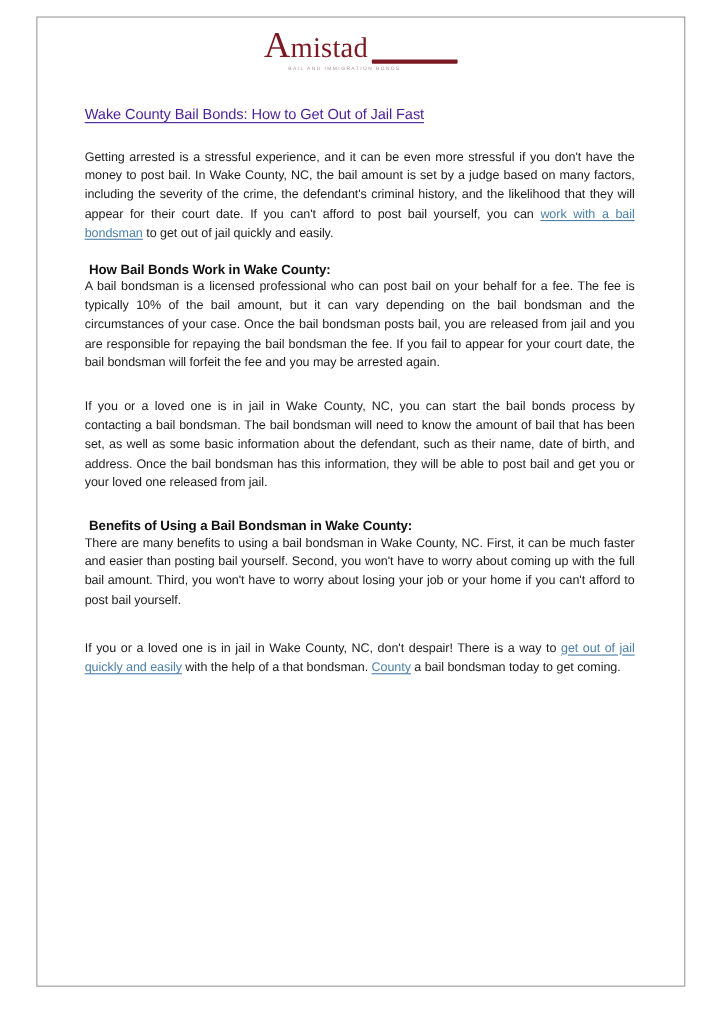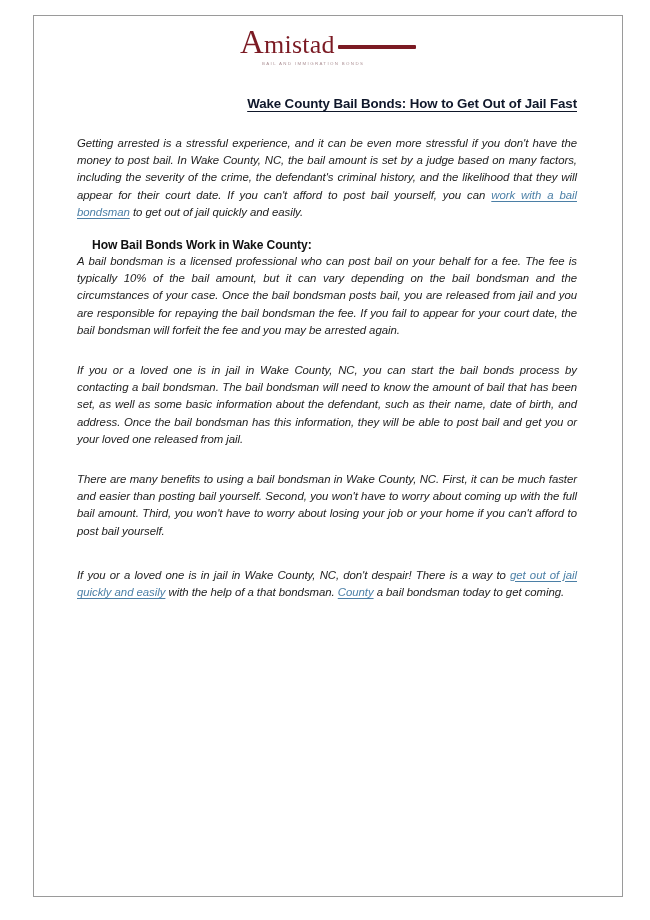--- a/index.html
+++ b/index.html
@@ -46,21 +46,21 @@
   }
   .logo-wrap {
     position: relative;
     display: flex;
     flex-direction: column;
     align-items: flex-start;
     width: 176px;
   }
   .logo-row {
     display: flex;
-    align-items: center;
+    align-items: flex-end;
     width: 100%;
   }
   .logo-word {
     font-family: "Liberation Serif", serif;
     font-size: 26px;
     line-height: 28px;
     color: #7b1a23;
     letter-spacing: 0.2px;
     white-space: nowrap;
   }
@@ -92,47 +92,46 @@
   
   .content {
     position: absolute;
     left: 43px;
     top: 80px;
     width: 500px;
   }
 
   .doc-title {
     font-size: 13.3px;
-    font-weight: bold;
-    text-align: right;
+    font-weight: normal;
+    text-align: left;
     text-decoration: underline;
     text-underline-offset: 3px;
     letter-spacing: -0.1px;
     margin: 0 0 24px 0;
-    color: #0f172a;
+    color: #4c1d95;
   }
 
   .section { margin: 0 0 6px 0; }
 
   .section-heading {
     font-size: 12.1px;
     font-weight: bold;
-    margin: 0 0 1px 15px;
+    margin: 0 0 1px 4px;
     letter-spacing: -0.1px;
     color: #111111;
   }
 
   .body-text {
     font-size: 11.4px;
     line-height: 17.2px;
     text-align: justify;
     margin: 0;
     color: #1c1c1c;
     letter-spacing: -0.05px;
-    font-style: italic;
   }
 
   .section-gap { height: 17px; }
   .section-gap-lg { height: 21px; }
 
   a.doclink {
     color: #4b7fa6;
     text-decoration: underline;
     text-underline-offset: 2px;
   }
@@ -168,20 +167,21 @@
 
       <div class="section-gap"></div>
 
       <div class="section">
         <p class="body-text">If you or a loved one is in jail in Wake County, NC, you can start the bail bonds process by contacting a bail bondsman. The bail bondsman will need to know the amount of bail that has been set, as well as some basic information about the defendant, such as their name, date of birth, and address. Once the bail bondsman has this information, they will be able to post bail and get you or your loved one released from jail.</p>
       </div>
 
       <div class="section-gap"></div>
 
       <div class="section">
+        <h2 class="section-heading">Benefits of Using a Bail Bondsman in Wake County:</h2>
         <p class="body-text">There are many benefits to using a bail bondsman in Wake County, NC. First, it can be much faster and easier than posting bail yourself. Second, you won't have to worry about coming up with the full bail amount. Third, you won't have to worry about losing your job or your home if you can't afford to post bail yourself.</p>
       </div>
 
       <div class="section-gap-lg"></div>
 
       <div class="section">
         <p class="body-text"><span>If you or a loved one is in jail in Wake County, NC, don't despair! There is a way to </span><a class="doclink" href="#">get out of jail quickly and easily</a><span> with the help of a that bondsman. </span><a class="doclink" href="#">County</a><span> a bail bondsman today to get coming.</span></p>
       </div>
 
     </div>

